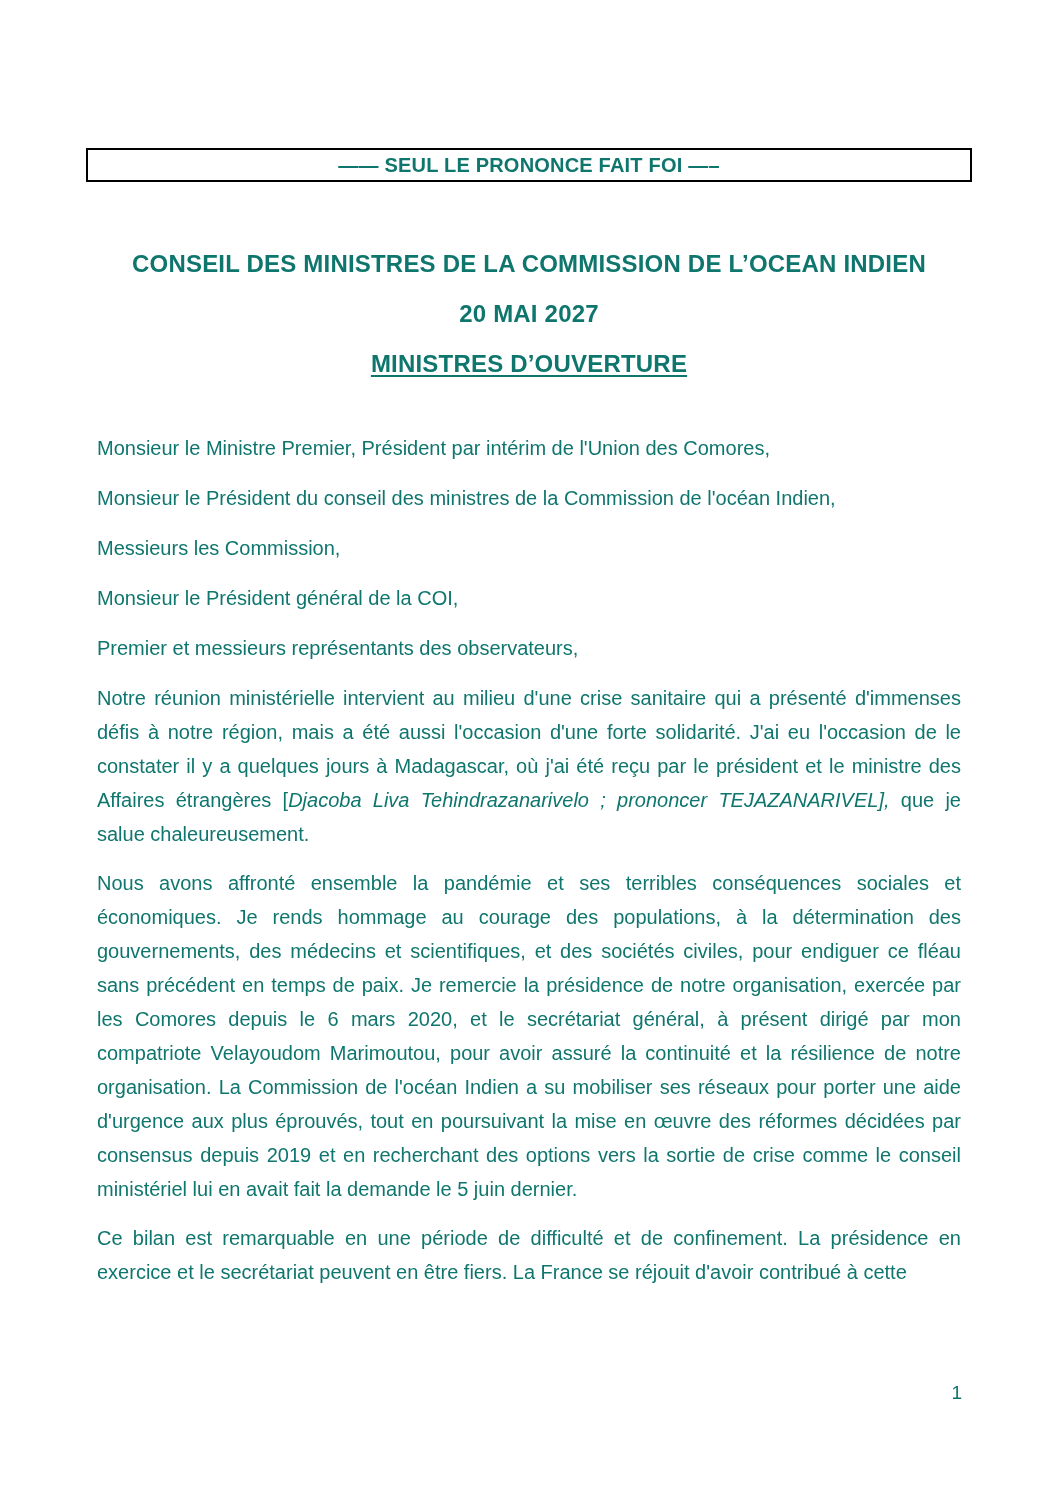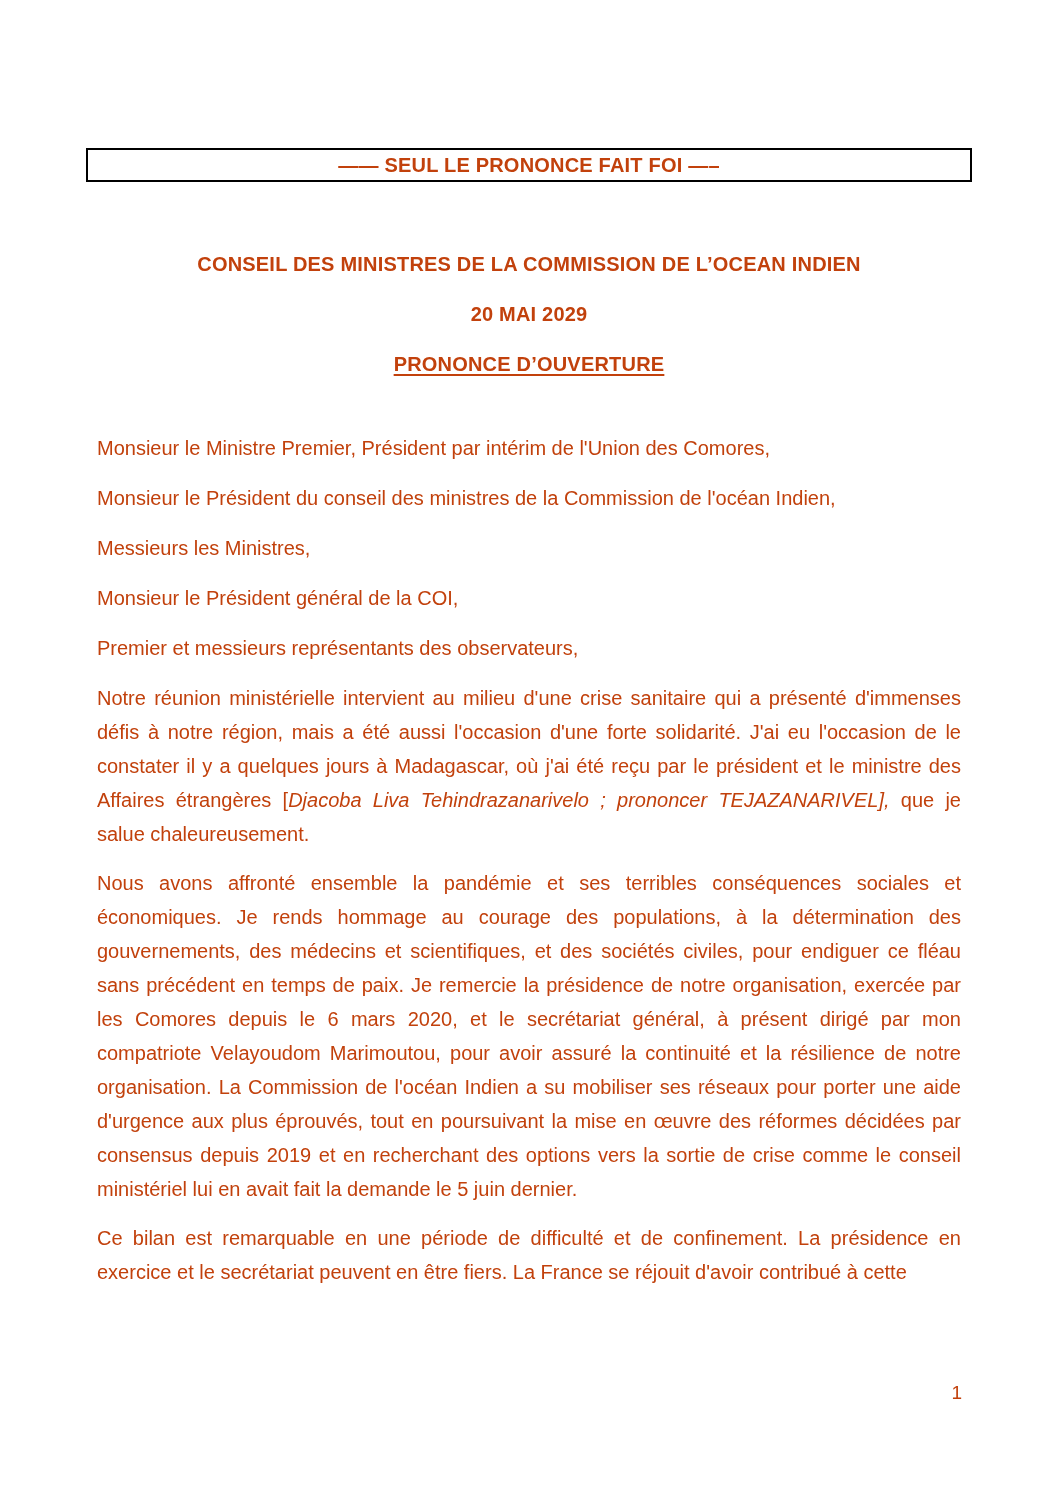--- a/index.html
+++ b/index.html
@@ -1,21 +1,21 @@
 <!DOCTYPE html>
 <html><head>
 <meta charset="utf-8">
 <style>
   * { margin: 0; padding: 0; box-sizing: border-box; }
   html, body { background: #777; }
   .page {
     width: 1058px;
     height: 1497px;
     background: #ffffff;
-    color: #c2410c;
+    color: #0f766e;
     font-family: "Liberation Sans", sans-serif;
     position: relative;
     margin: 0 auto;
     padding: 0 86px;
     overflow: hidden;
   }
   .foi-box {
     margin-top: 148px;
     border: 2px solid #000000;
     text-align: center;
@@ -24,21 +24,21 @@
     line-height: 28px;
     padding: 1px 0 1px 0;
     letter-spacing: 0.2px;
   }
   .title-block {
     margin-top: 70px;
     text-align: center;
   }
   .title-line {
     font-weight: bold;
-    font-size: 20px;
+    font-size: 24px;
     line-height: 24px;
     margin-bottom: 26px;
     letter-spacing: 0.2px;
   }
   .title-line.underlined span {
     text-decoration: underline;
     text-decoration-thickness: 2px;
     text-underline-offset: 3px;
   }
   .content {
@@ -69,30 +69,30 @@
 <body>
 
 <div class="page">
 
   <div class="foi-box">
     <span>—— SEUL LE PRONONCE FAIT FOI —–</span>
   </div>
 
   <div class="title-block">
     <p class="title-line">CONSEIL DES MINISTRES DE LA COMMISSION DE L’OCEAN INDIEN</p>
-    <p class="title-line">20 MAI 2029</p>
-    <p class="title-line underlined"><span>PRONONCE D’OUVERTURE</span></p>
+    <p class="title-line">20 MAI 2027</p>
+    <p class="title-line underlined"><span>MINISTRES D’OUVERTURE</span></p>
   </div>
 
   <div class="content">
 
     <div class="salutations">
       <p>Monsieur le Ministre Premier, Président par intérim de l'Union des Comores,</p>
       <p>Monsieur le Président du conseil des ministres de la Commission de l'océan Indien,</p>
-      <p>Messieurs les Ministres,</p>
+      <p>Messieurs les Commission,</p>
       <p>Monsieur le Président général de la COI,</p>
       <p>Premier et messieurs représentants des observateurs,</p>
     </div>
 
     <div class="body-paragraphs">
       <p class="para"><span>Notre réunion ministérielle intervient au milieu d'une crise sanitaire qui a présenté d'immenses défis à notre région, mais a été aussi l'occasion d'une forte solidarité. J'ai eu l'occasion de le constater il y a quelques jours à Madagascar, où j'ai été reçu par le président et le ministre des Affaires étrangères [</span><em>Djacoba Liva Tehindrazanarivelo ; prononcer TEJAZANARIVEL],</em><span> que je salue chaleureusement.</span></p>
       <p class="para">Nous avons affronté ensemble la pandémie et ses terribles conséquences sociales et économiques. Je rends hommage au courage des populations, à la détermination des gouvernements, des médecins et scientifiques, et des sociétés civiles, pour endiguer ce fléau sans précédent en temps de paix. Je remercie la présidence de notre organisation, exercée par les Comores depuis le 6 mars 2020, et le secrétariat général, à présent dirigé par mon compatriote Velayoudom Marimoutou, pour avoir assuré la continuité et la résilience de notre organisation. La Commission de l'océan Indien a su mobiliser ses réseaux pour porter une aide d'urgence aux plus éprouvés, tout en poursuivant la mise en œuvre des réformes décidées par consensus depuis 2019 et en recherchant des options vers la sortie de crise comme le conseil ministériel lui en avait fait la demande le 5 juin dernier.</p>
       <p class="para">Ce bilan est remarquable en une période de difficulté et de confinement. La présidence en exercice et le secrétariat peuvent en être fiers. La France se réjouit d'avoir contribué à cette</p>
     </div>
 

